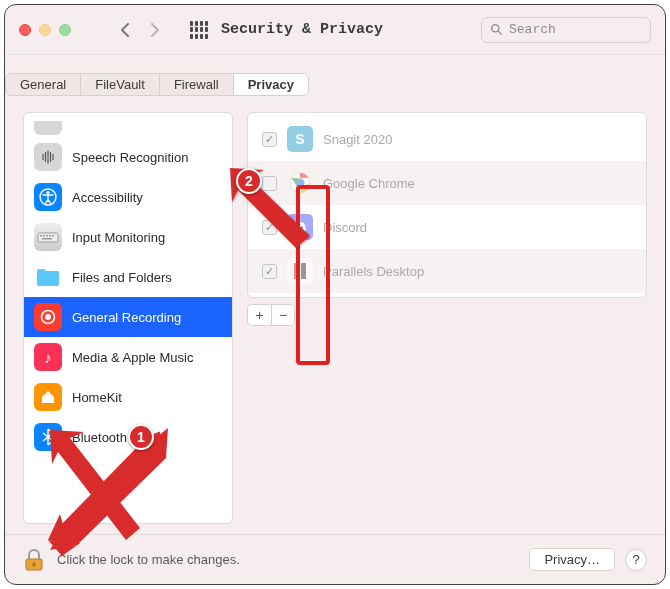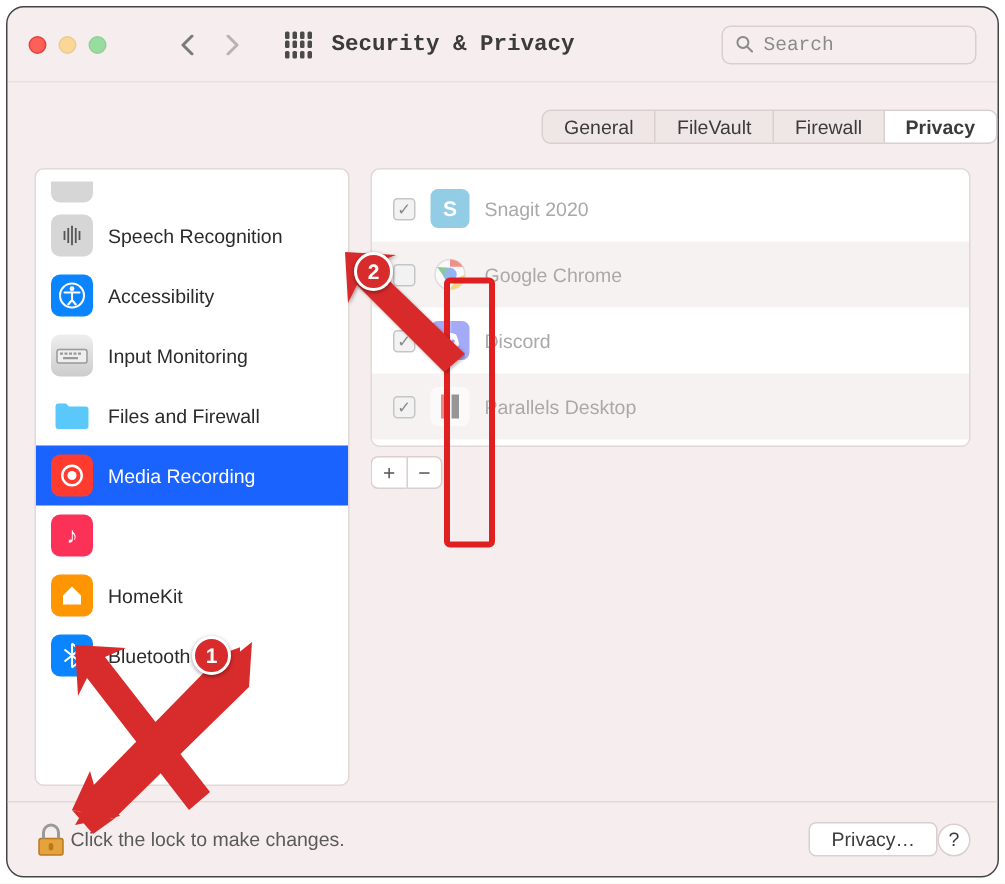--- a/index.html
+++ b/index.html
@@ -37,21 +37,21 @@
   .grid-icon span { background: #4a4a4a; border-radius: 1px; }
   .title { font-weight: 700; font-size: 15px; color: #3b3b3b; margin-left: 4px; }
   .spacer { flex: 1; }
   .search {
     width: 170px; height: 26px; border: 1px solid #d9cfcf; border-radius: 6px;
     background: #f6eeee; display: flex; align-items: center; padding: 0 8px; gap: 6px;
     color: #8a8a8a; font-size: 13px;
   }
   .search svg { width: 13px; height: 13px; fill: #8a8a8a; }
   
-  .tabs-row { display: flex; justify-content: flex-end; padding: 18px 0 8px; }
+  .tabs-row { display: flex; justify-content: flex-start; padding: 18px 0 8px; }
   .tabs {
     display: flex; border: 1px solid #d9cfcf; border-radius: 6px; overflow: hidden;
     font-size: 13px; color: #3b3b3b; background: #efe6e6;
   }
   .tab { padding: 3px 14px; border-right: 1px solid #d9cfcf; }
   .tab:last-child { border-right: 0; font-weight: bold; }
   .tab.sel { background: #fff; }
   
   .panes { display: flex; flex: 1; padding: 8px 18px 10px; gap: 14px; min-height: 0; }
   .sidebar {
@@ -96,21 +96,21 @@
   .addremove { display:flex; margin-top:6px; }
   .addremove .seg {
     width:24px; height:22px; border:1px solid #d9cfcf; background:#fff;
     display:flex; align-items:center; justify-content:center; font-size:14px; color:#555;
   }
   .addremove .seg:first-child { border-radius:5px 0 0 5px; border-right:0; }
   .addremove .seg:last-child { border-radius:0 5px 5px 0; }
   
   .footer {
     border-top: 1px solid #e1d8d8; height: 50px;
-    display: flex; align-items: center; padding: 0 18px; 
+    display: flex; align-items: center; padding: 0 18px; gap: 10px;
     font-size: 13px; color: #5a5a5a;
   }
   .lock {
     width: 24px; height: 24px;
   }
   .adv-btn {
     margin-left: auto; padding: 3px 14px; border: 1px solid #d9cfcf; border-radius: 5px;
     background: #fff; font-size: 13px; color: #3b3b3b;
   }
   .help {
@@ -234,33 +234,34 @@
             </svg>
         </div>
         <span>Input Monitoring</span>
       </div>
       <div class="sb-item">
         <div class="sb-icon" style="background:transparent">
           <svg width="26" height="22" viewBox="0 0 26 22">
               <path d="M2 5a2 2 0 0 1 2-2h5l2 2h11a2 2 0 0 1 2 2v11a2 2 0 0 1-2 2H4a2 2 0 0 1-2-2z" fill="#5ac8fa"></path>
             </svg>
         </div>
-        <span>Files and Firewall</span>
+        <span>Files and Folders</span>
       </div>
       <div class="sb-item sel">
         <div class="sb-icon ic-rec">
           <svg width="18" height="18" viewBox="0 0 18 18">
               <circle cx="9" cy="9" r="6.5" fill="none" stroke="#fff" stroke-width="1.6"></circle>
               <circle cx="9" cy="9" r="3" fill="#fff"></circle>
             </svg>
         </div>
-        <span>Media Recording</span>
+        <span>General Recording</span>
       </div>
       <div class="sb-item">
         <div class="sb-icon ic-music">♪</div>
+        <span>Media &amp; Apple Music</span>
       </div>
       <div class="sb-item">
         <div class="sb-icon ic-home">
           <svg width="16" height="16" viewBox="0 0 16 16">
               <path d="M2 8 L8 2 L14 8 V14 H2 Z" fill="#fff"></path>
             </svg>
         </div>
         <span>HomeKit</span>
       </div>
       <div class="sb-item">

